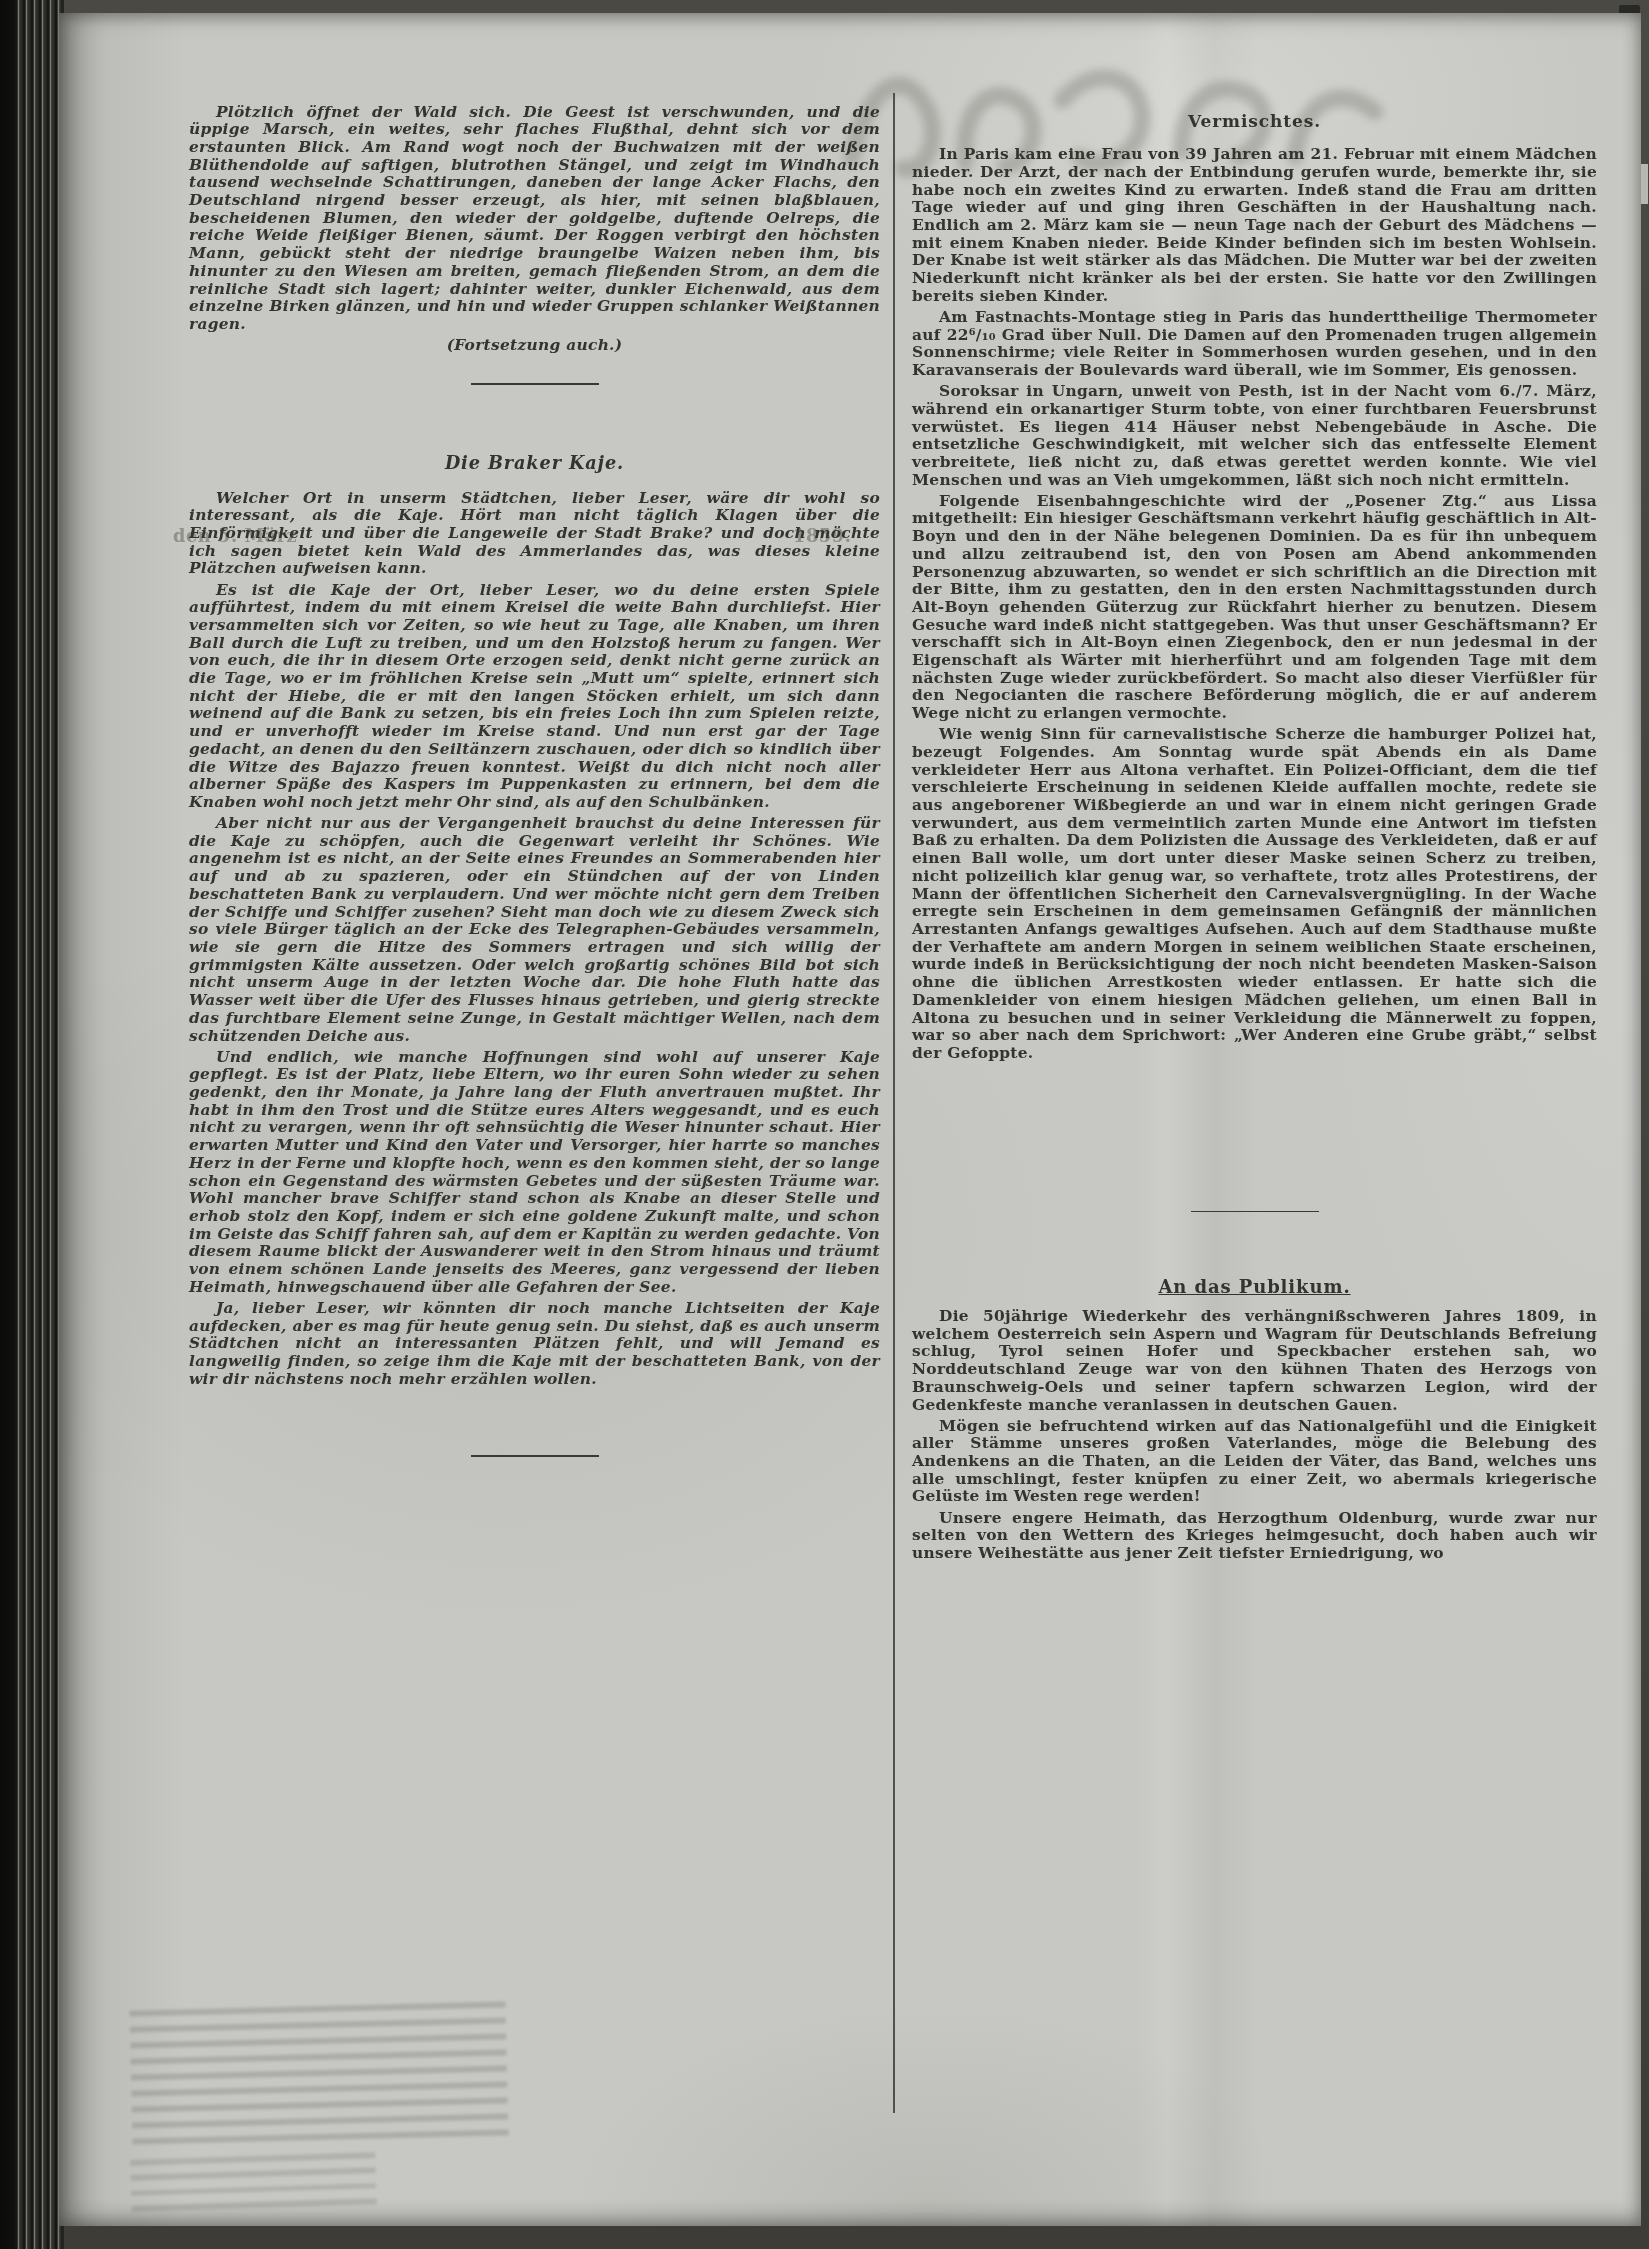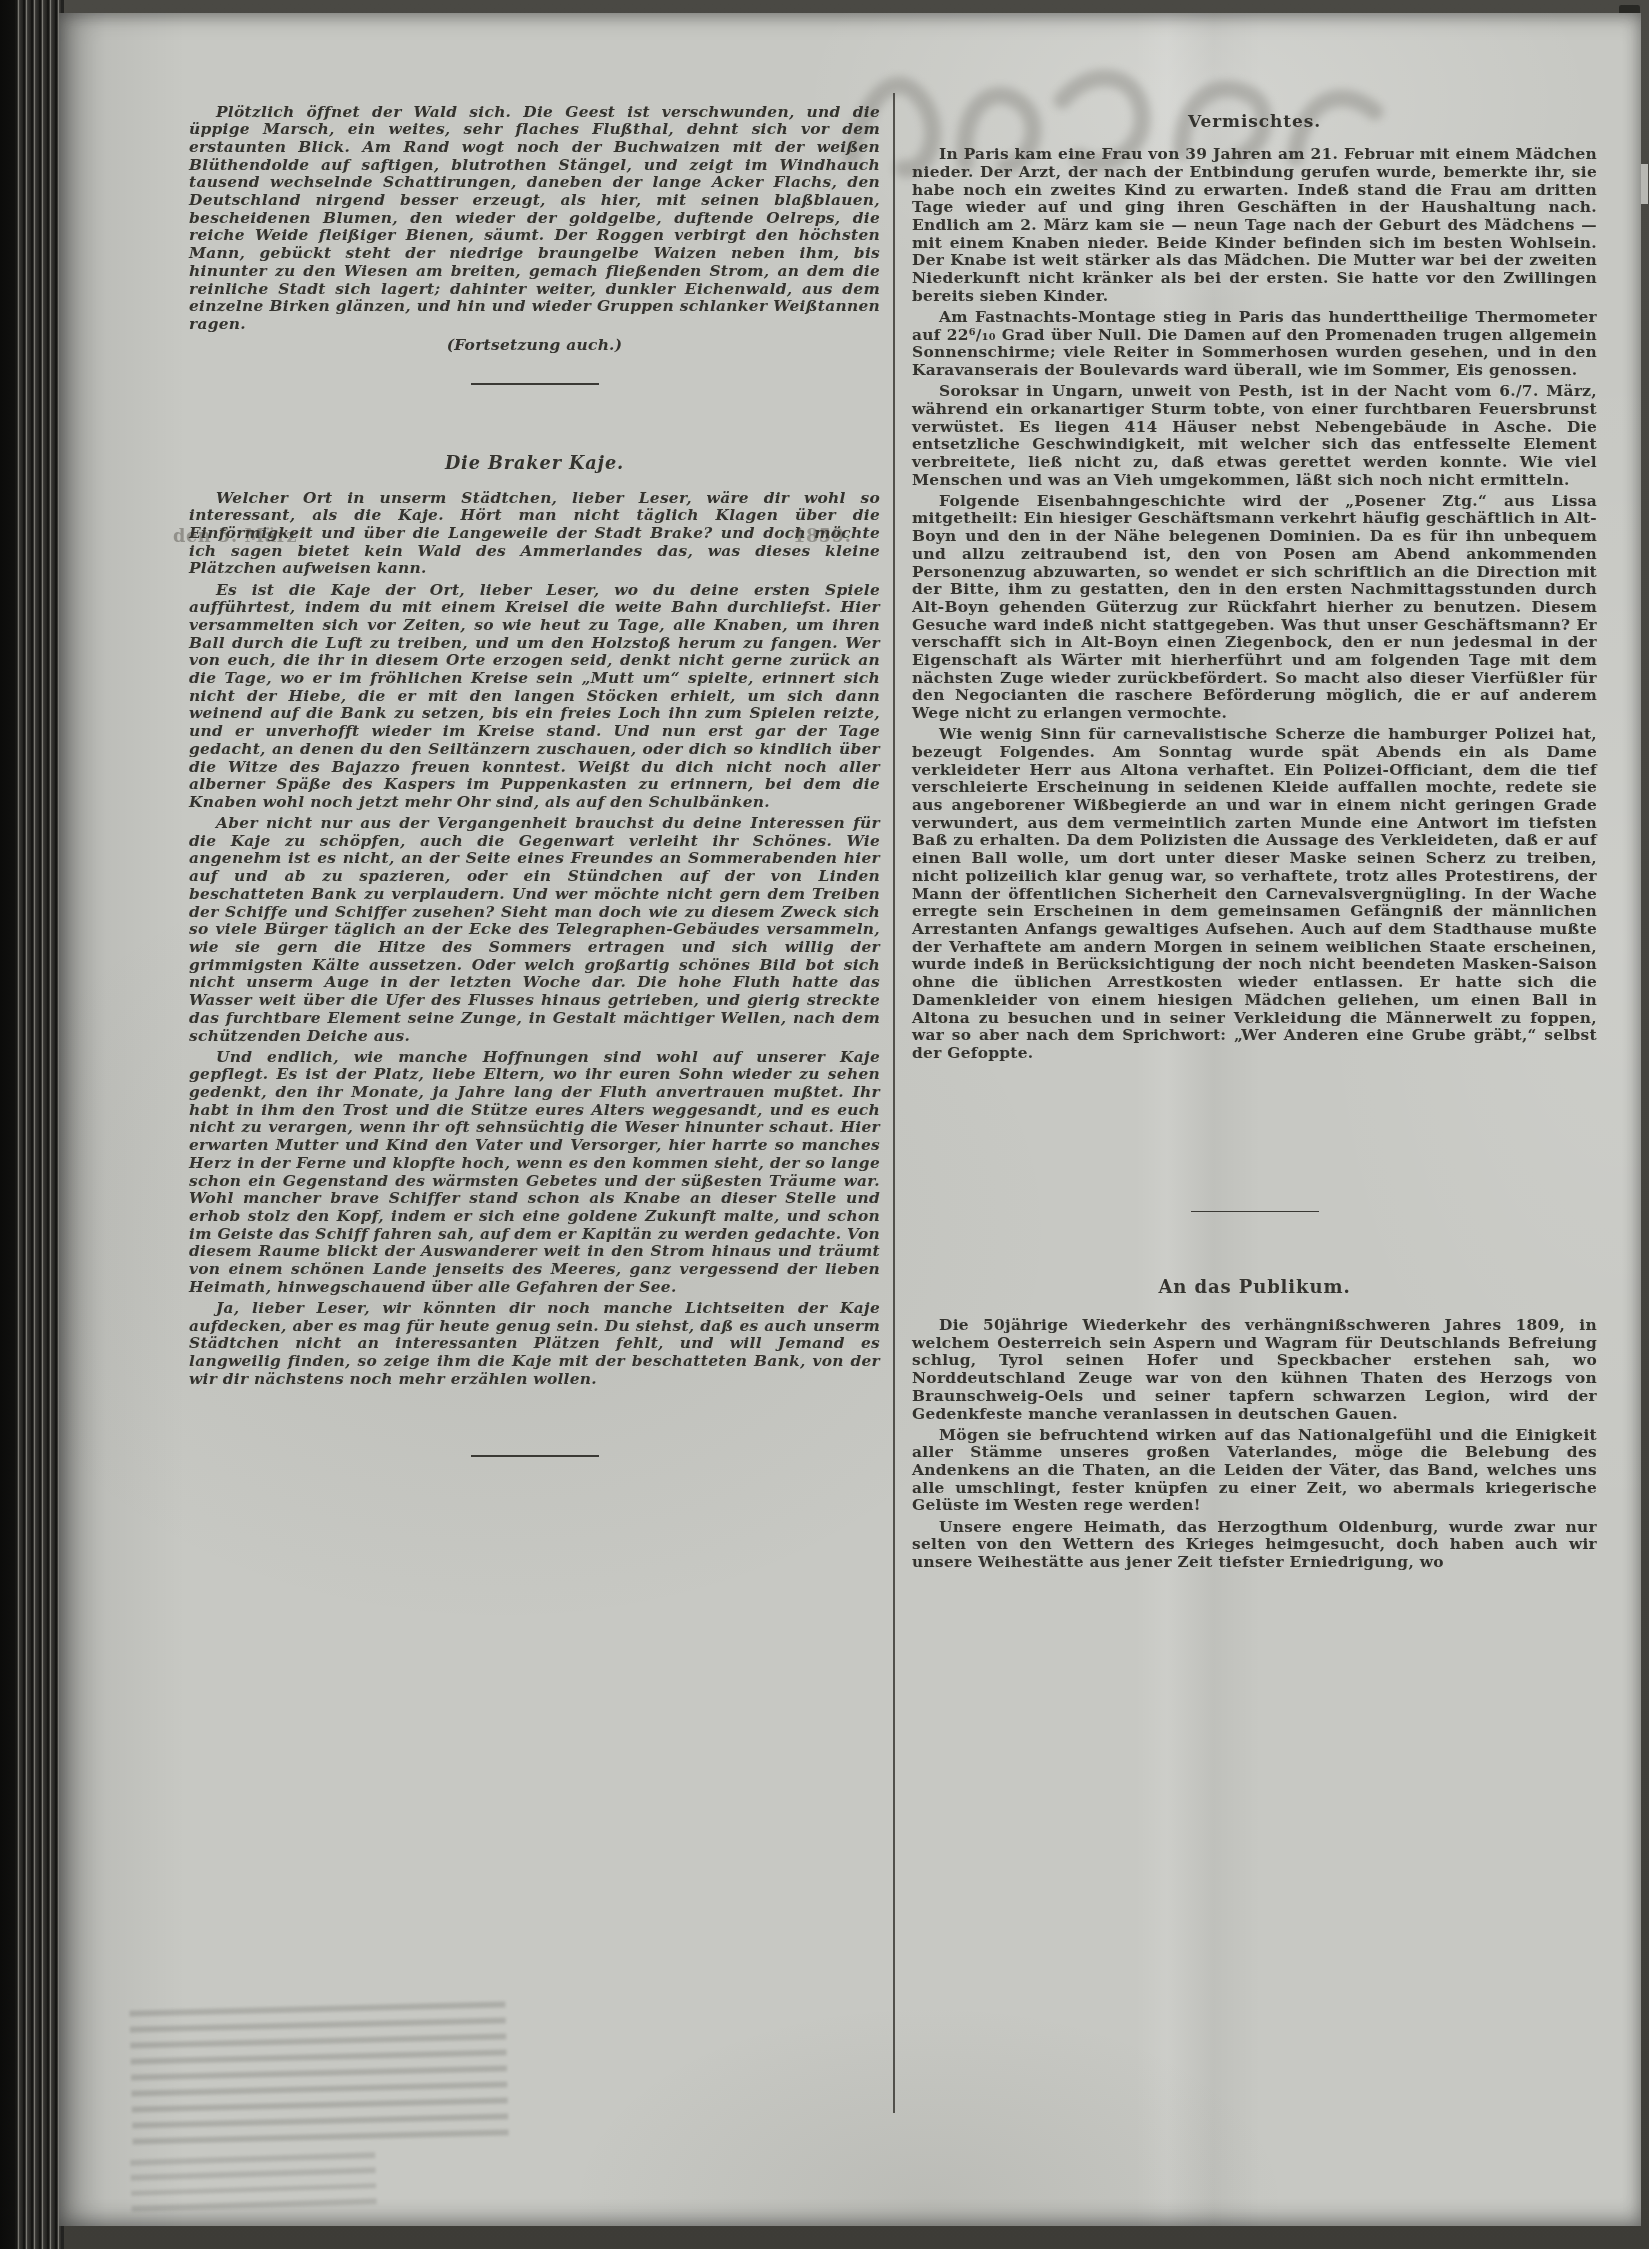--- a/index.html
+++ b/index.html
@@ -92,21 +92,21 @@
     text-align: justify;
     filter: blur(0.2px);
   }
   .col-left  { left: 130px;  top: 91px; width: 691px; font-style: italic; }
   .col-right { left: 853px; top: 92px; width: 685px; }
   .col p { margin: 0 0 3.4px 0; text-indent: 27px; }
   p.center-note { text-align: center; text-indent: 0; margin: 3.4px 0 0 0; }
   .sec-title { text-align: center; font-weight: 700; margin: 0; letter-spacing: 0.9px; }
   .title-vermischtes { font-size: 17px; margin: 8px 0 16px 0; }
   .title-kaje        { font-size: 17.7px; margin: 69px 0 18px 0; }
-  .title-publikum    { font-size: 18px; margin: 66px 0 21px 0; }
+  .title-publikum    { font-size: 18px; margin: 66px 0 12px 0; text-decoration: underline; }
   .short-rule { width: 128px; height: 1.7px; background: #3a3934; margin-left: auto; margin-right: auto; }
   .rule-after-story  { margin-top: 28.5px; }
   .rule-end-left     { margin-top: 67px; }
   .rule-pre-publikum { margin-top: 148px; }
 </style>
 </head>
 <body>
 
 <div class="scan">
   <div class="left-dark"></div>

